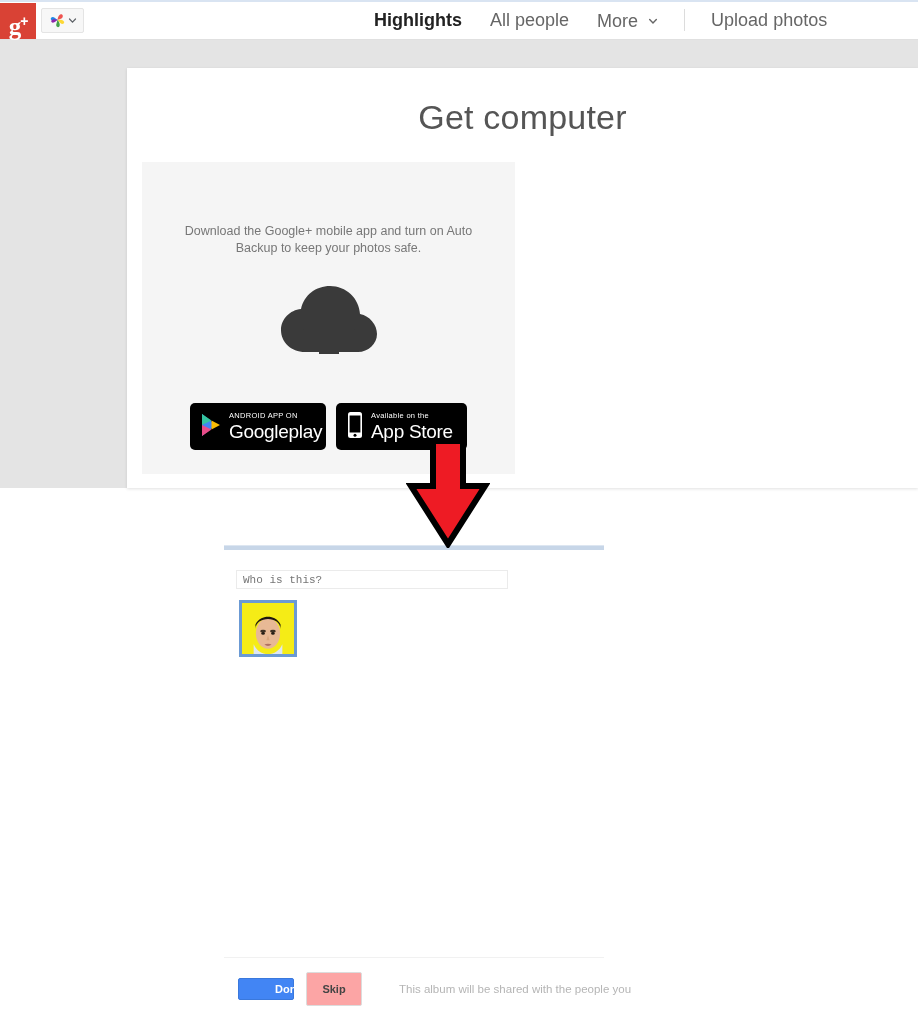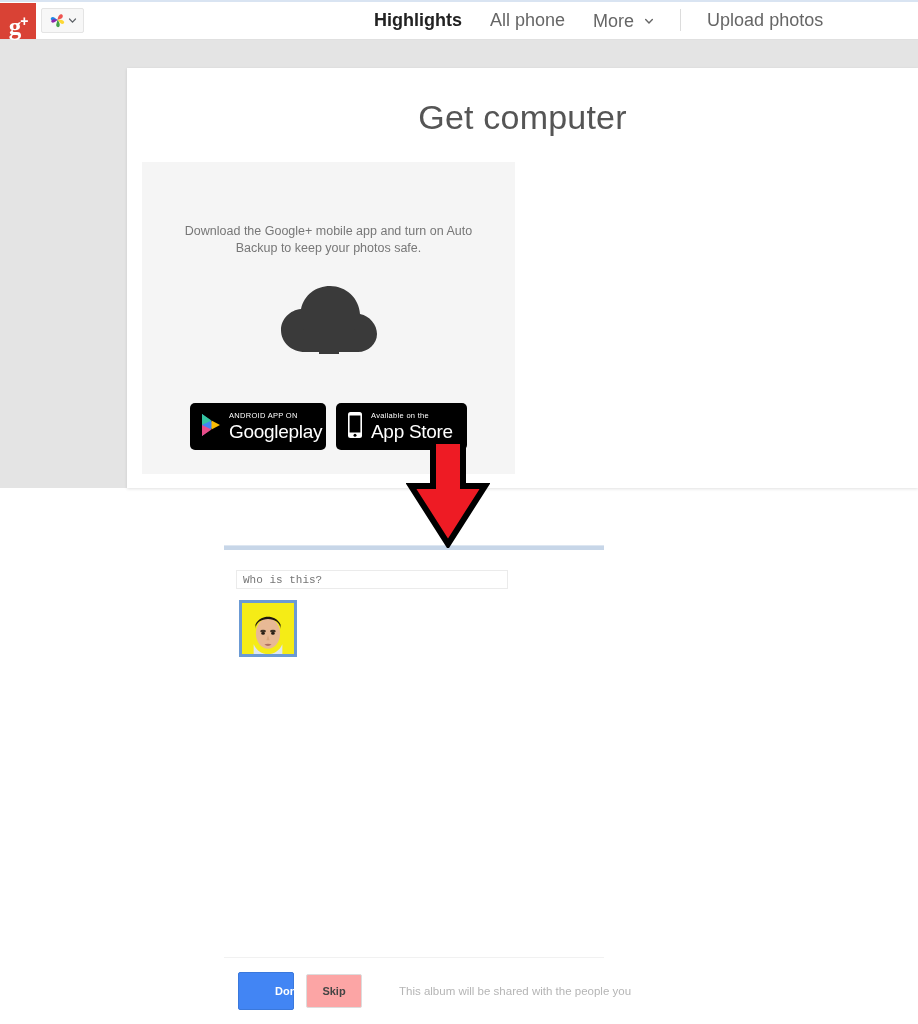--- a/index.html
+++ b/index.html
@@ -271,21 +271,21 @@
     width: 380px; height: 1px;
     background: #f1f1f1;
   }
   .bottom-bar {
     position: absolute;
     left: 238px; top: 972px;
     display: flex;
     align-items: center;
   }
   .btn-done {
-    width: 56px; height: 38px;
+    width: 56px; height: 22px;
     background: #4285f4;
     color: #ffffff;
     border: 1px solid #3a78dc;
     border-radius: 2px;
     font-size: 11px;
     font-weight: bold;
     font-family: "Liberation Sans", sans-serif;
     cursor: pointer;
     padding-left: 36px;
   }
@@ -333,21 +333,21 @@
           <path d="M2 4 L6 8.2 L10 4" stroke="#5f6368" stroke-width="1.6" fill="none" stroke-linecap="round"></path>
         </svg>
     </span>
   </div>
 
   <div class="nav">
     <div class="nav-item active">
       <span>Highlights</span>
     </div>
     <div class="nav-item">
-      <span>All phone</span>
+      <span>All people</span>
     </div>
     <div class="nav-item">
       <span>More</span>
       <span class="caret">
         <svg width="10" height="10" viewBox="0 0 12 12">
             <path d="M2 4.3 L6 8.3 L10 4.3" stroke="#666666" stroke-width="1.7" fill="none" stroke-linecap="round"></path>
           </svg>
       </span>
     </div>
     <div class="nav-sep"></div>

